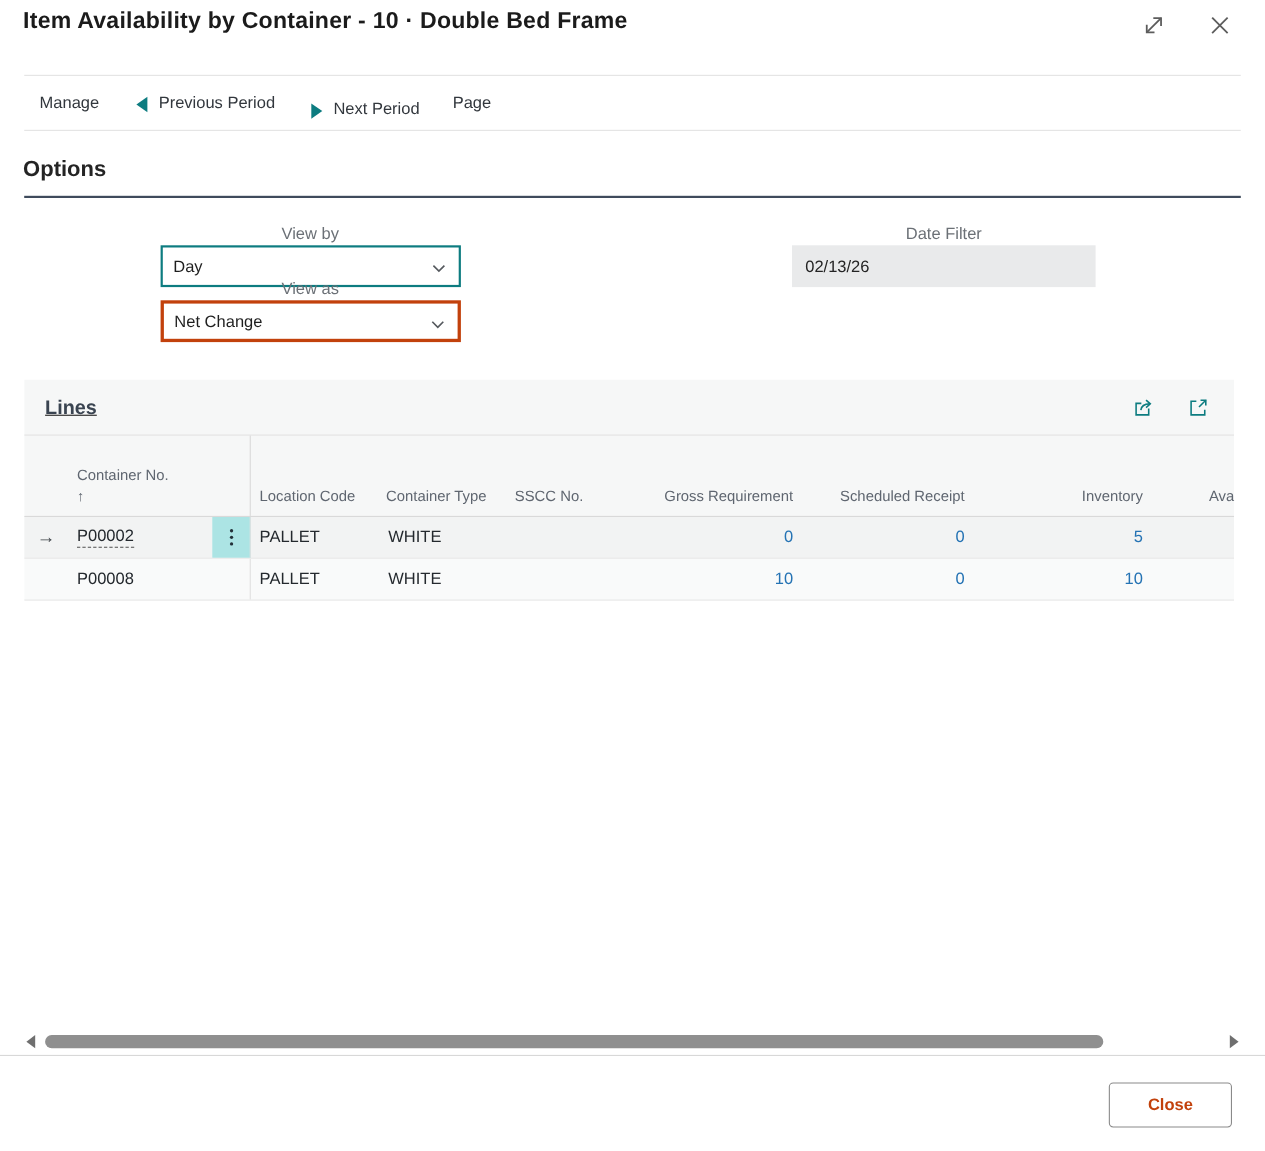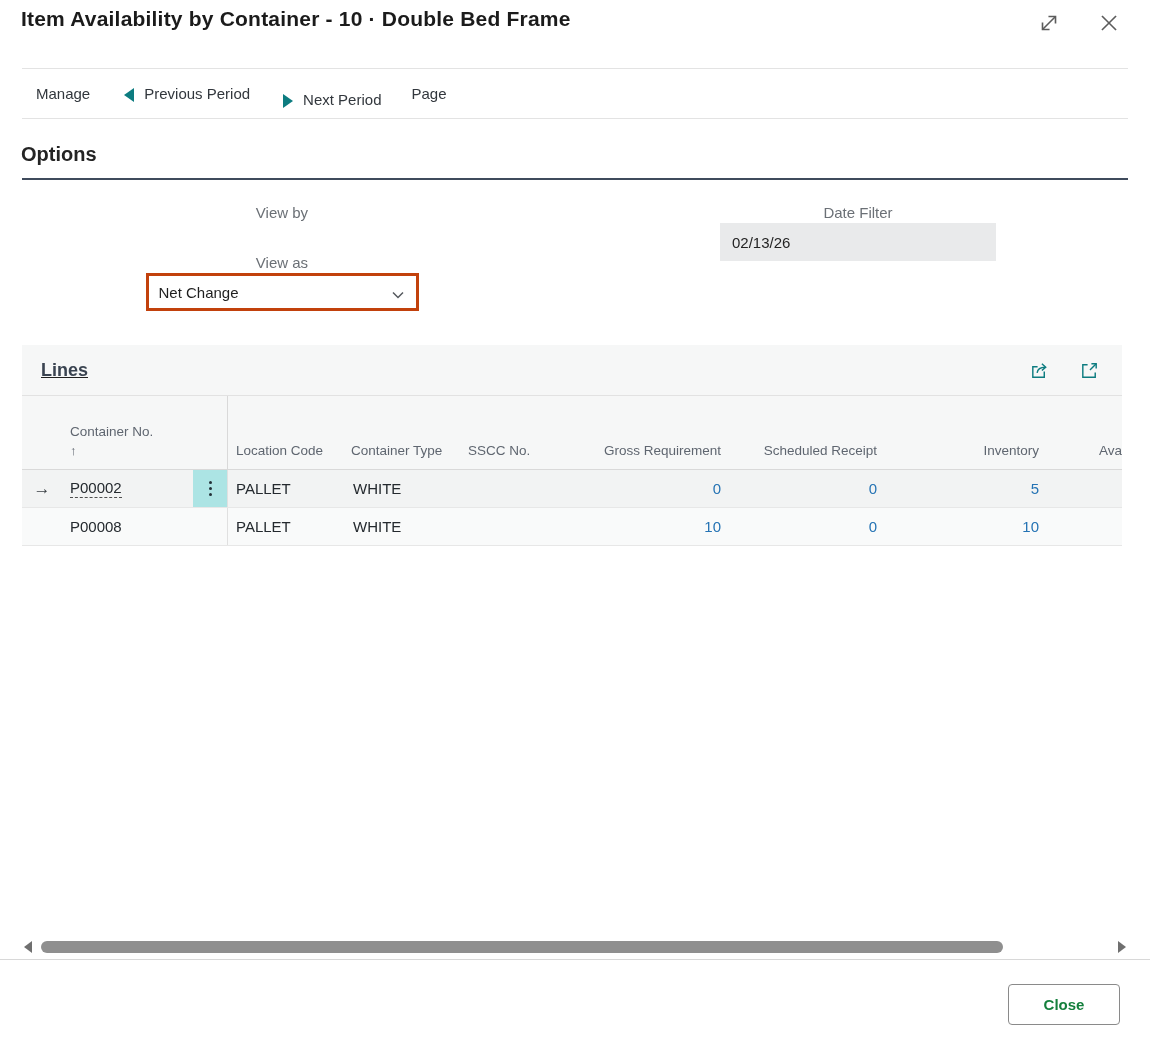--- a/index.html
+++ b/index.html
@@ -90,21 +90,21 @@
   
   .hscroll { position:absolute; top:937px; left:24px; width:1102px; height:20px; display:flex; align-items:center; }
   .sb-arrow-left  { width:0; height:0; border-top:6px solid transparent; border-bottom:6px solid transparent; border-right:8px solid #6f6f6f; cursor:pointer; }
   .sb-thumb { margin-left:9px; width:962px; height:12px; background:#8f8f8f; border-radius:7px; cursor:grab; }
   .sb-spacer { flex:1; }
   .sb-arrow-right { width:0; height:0; border-top:6px solid transparent; border-bottom:6px solid transparent; border-left:8px solid #6f6f6f; cursor:pointer; }
   .footer-divider { position:absolute; top:959px; left:0; width:1150px; height:1px; background:#d8d8d8; }
 
   
   .close-btn { position:absolute; top:984px; left:1008px; width:112px; height:41px; background:#fff;
-               border:1px solid #8a8a8a; border-radius:4px; font-size:15px; font-weight:700; color:#15803d;
+               border:1px solid #8a8a8a; border-radius:4px; font-size:15px; font-weight:700; color:#c2410c;
                font-family:"Liberation Sans", sans-serif; cursor:pointer; }
 </style>
 </head>
 <body>
 
 <div class="app">
 
   <div class="titlebar">
     <div class="title">Item Availability by Container - 10 · Double Bed Frame</div>
     <div class="tb-icon icon-expand">
@@ -138,20 +138,28 @@
       <span>Page</span>
     </div>
   </div>
 
   <div class="options-heading">Options</div>
   <div class="options-underline"></div>
 
   <div class="field f-viewby">
     <span class="field-label">View by</span>
     <span class="leader"></span>
+    <div class="select-box focused">
+      <span class="select-value">Day</span>
+      <span class="chevron">
+        <svg viewBox="0 0 16 16">
+            <path d="M3 5.5 L8 10.5 L13 5.5"></path>
+          </svg>
+      </span>
+    </div>
   </div>
 
   <div class="field f-datefilter">
     <span class="field-label">Date Filter</span>
     <span class="leader"></span>
     <div class="date-input">
       <span>02/13/26</span>
     </div>
   </div>
 

